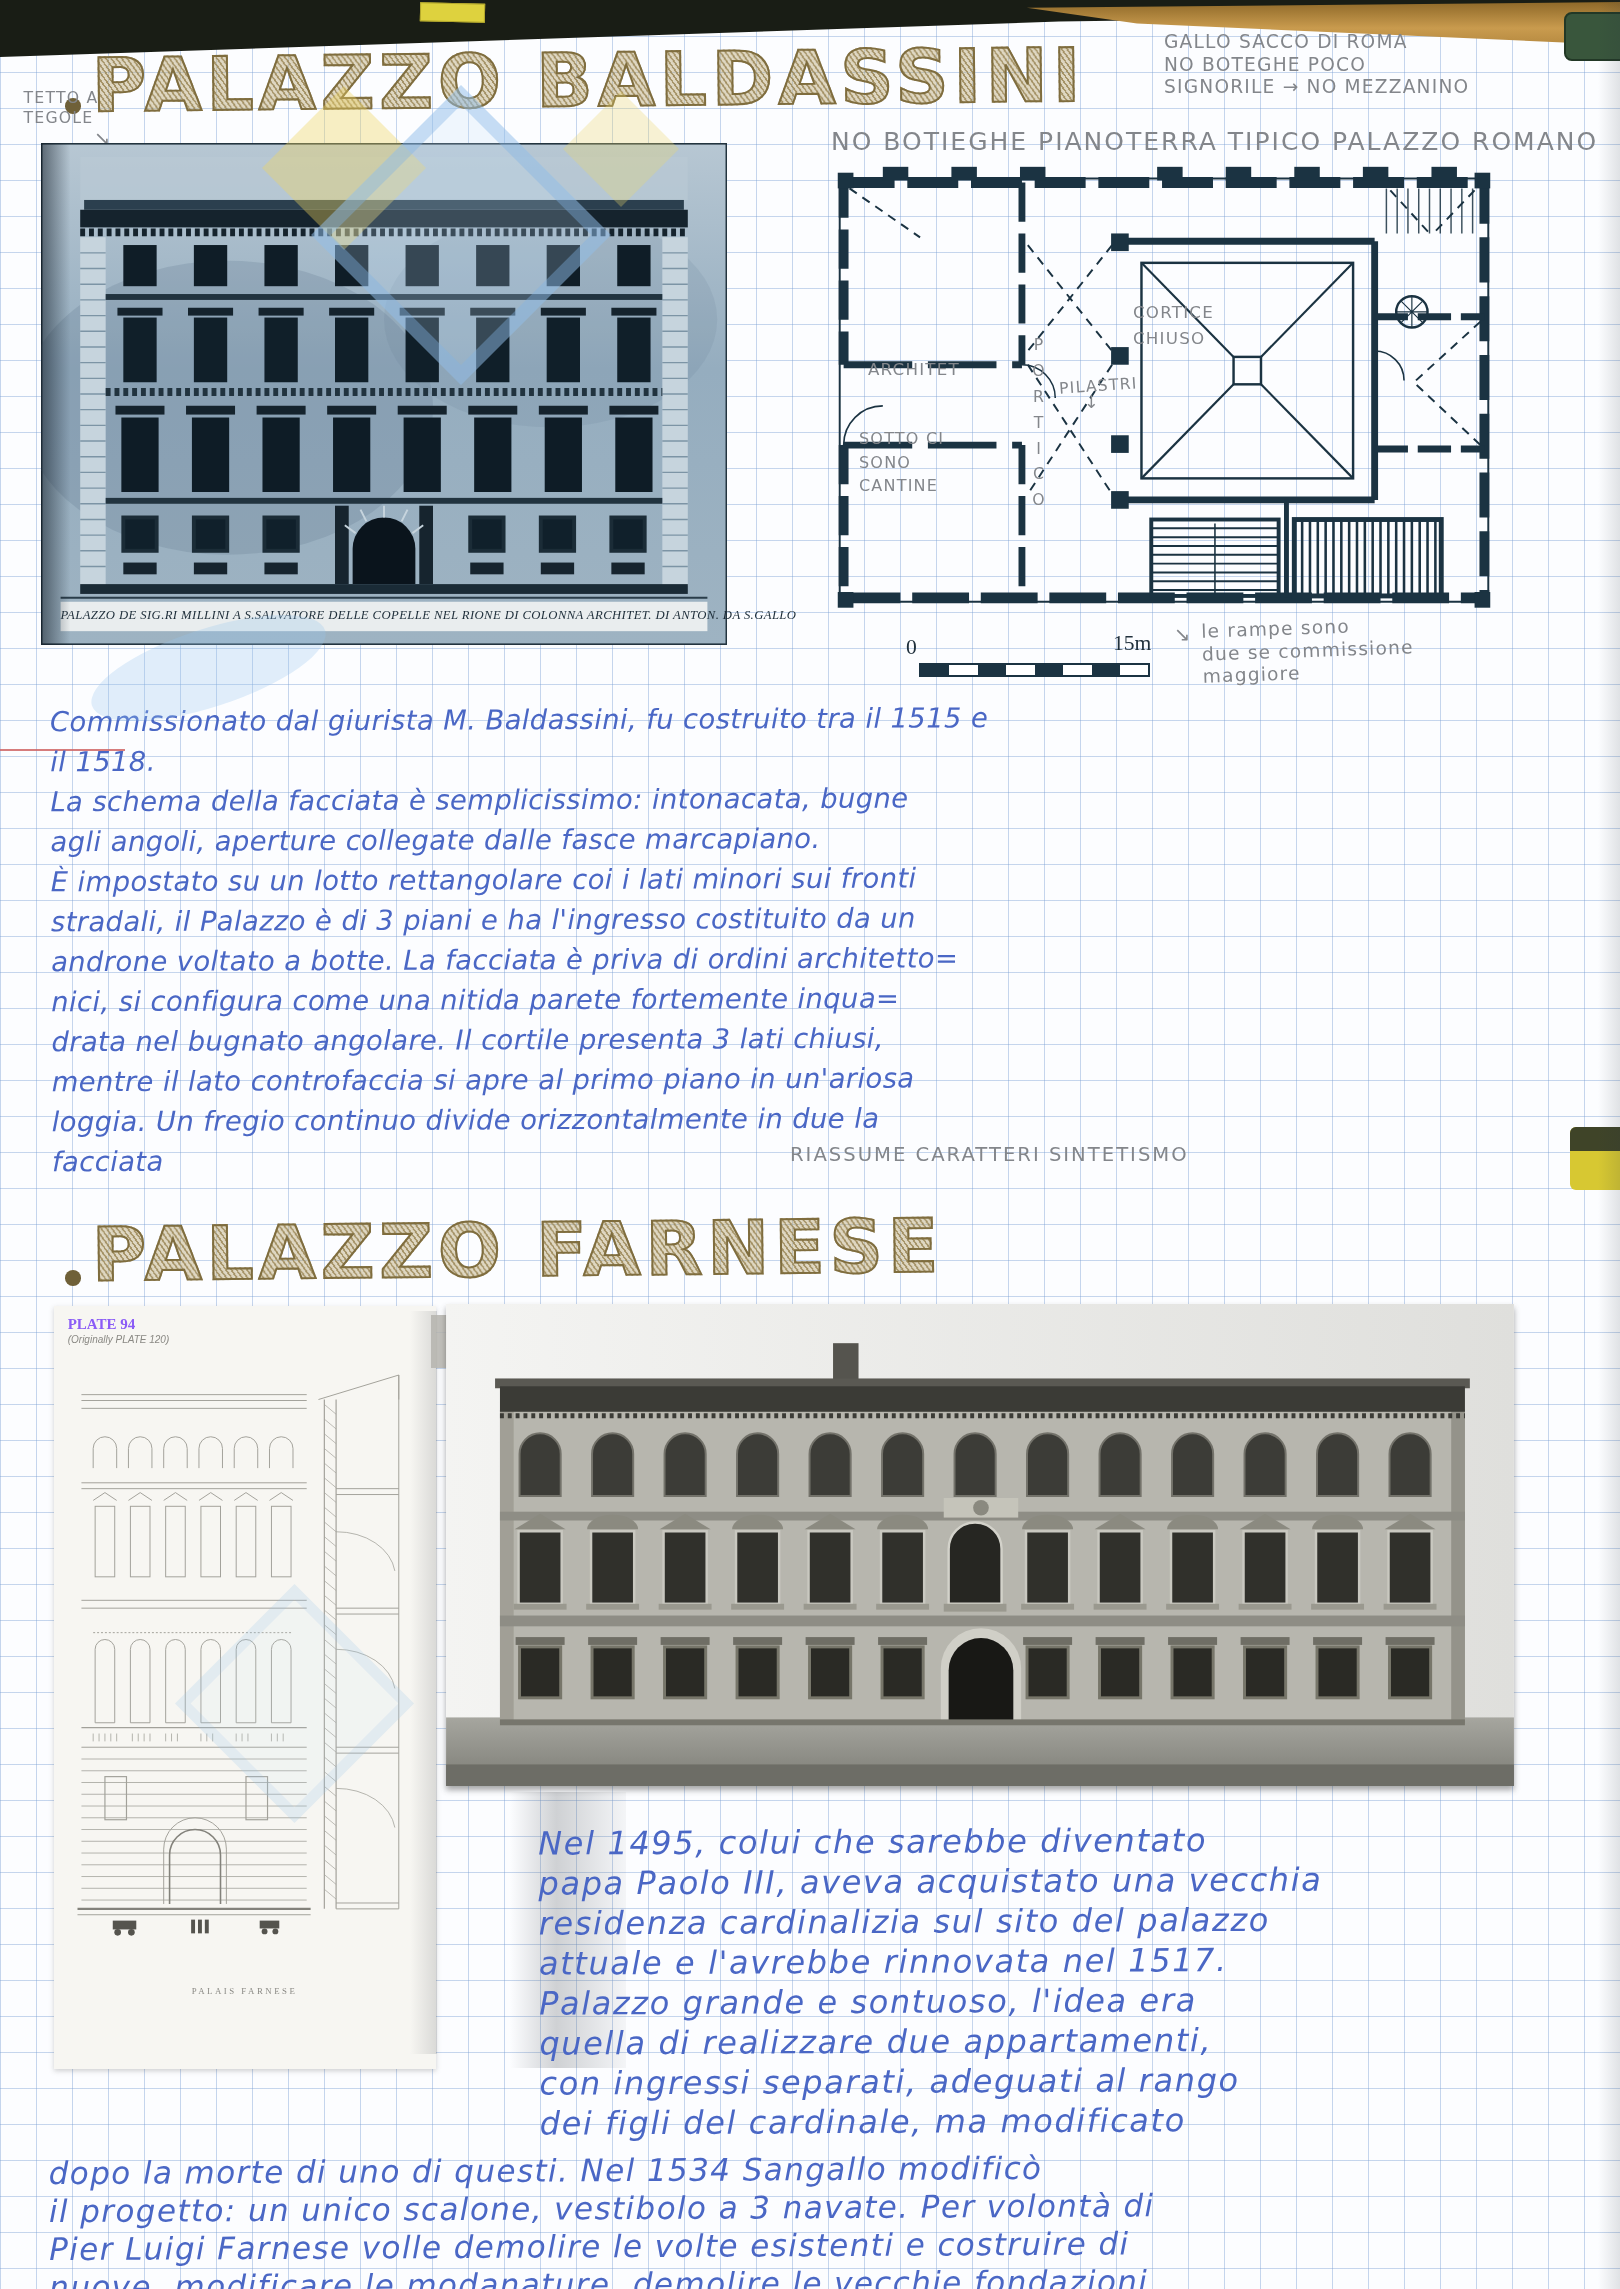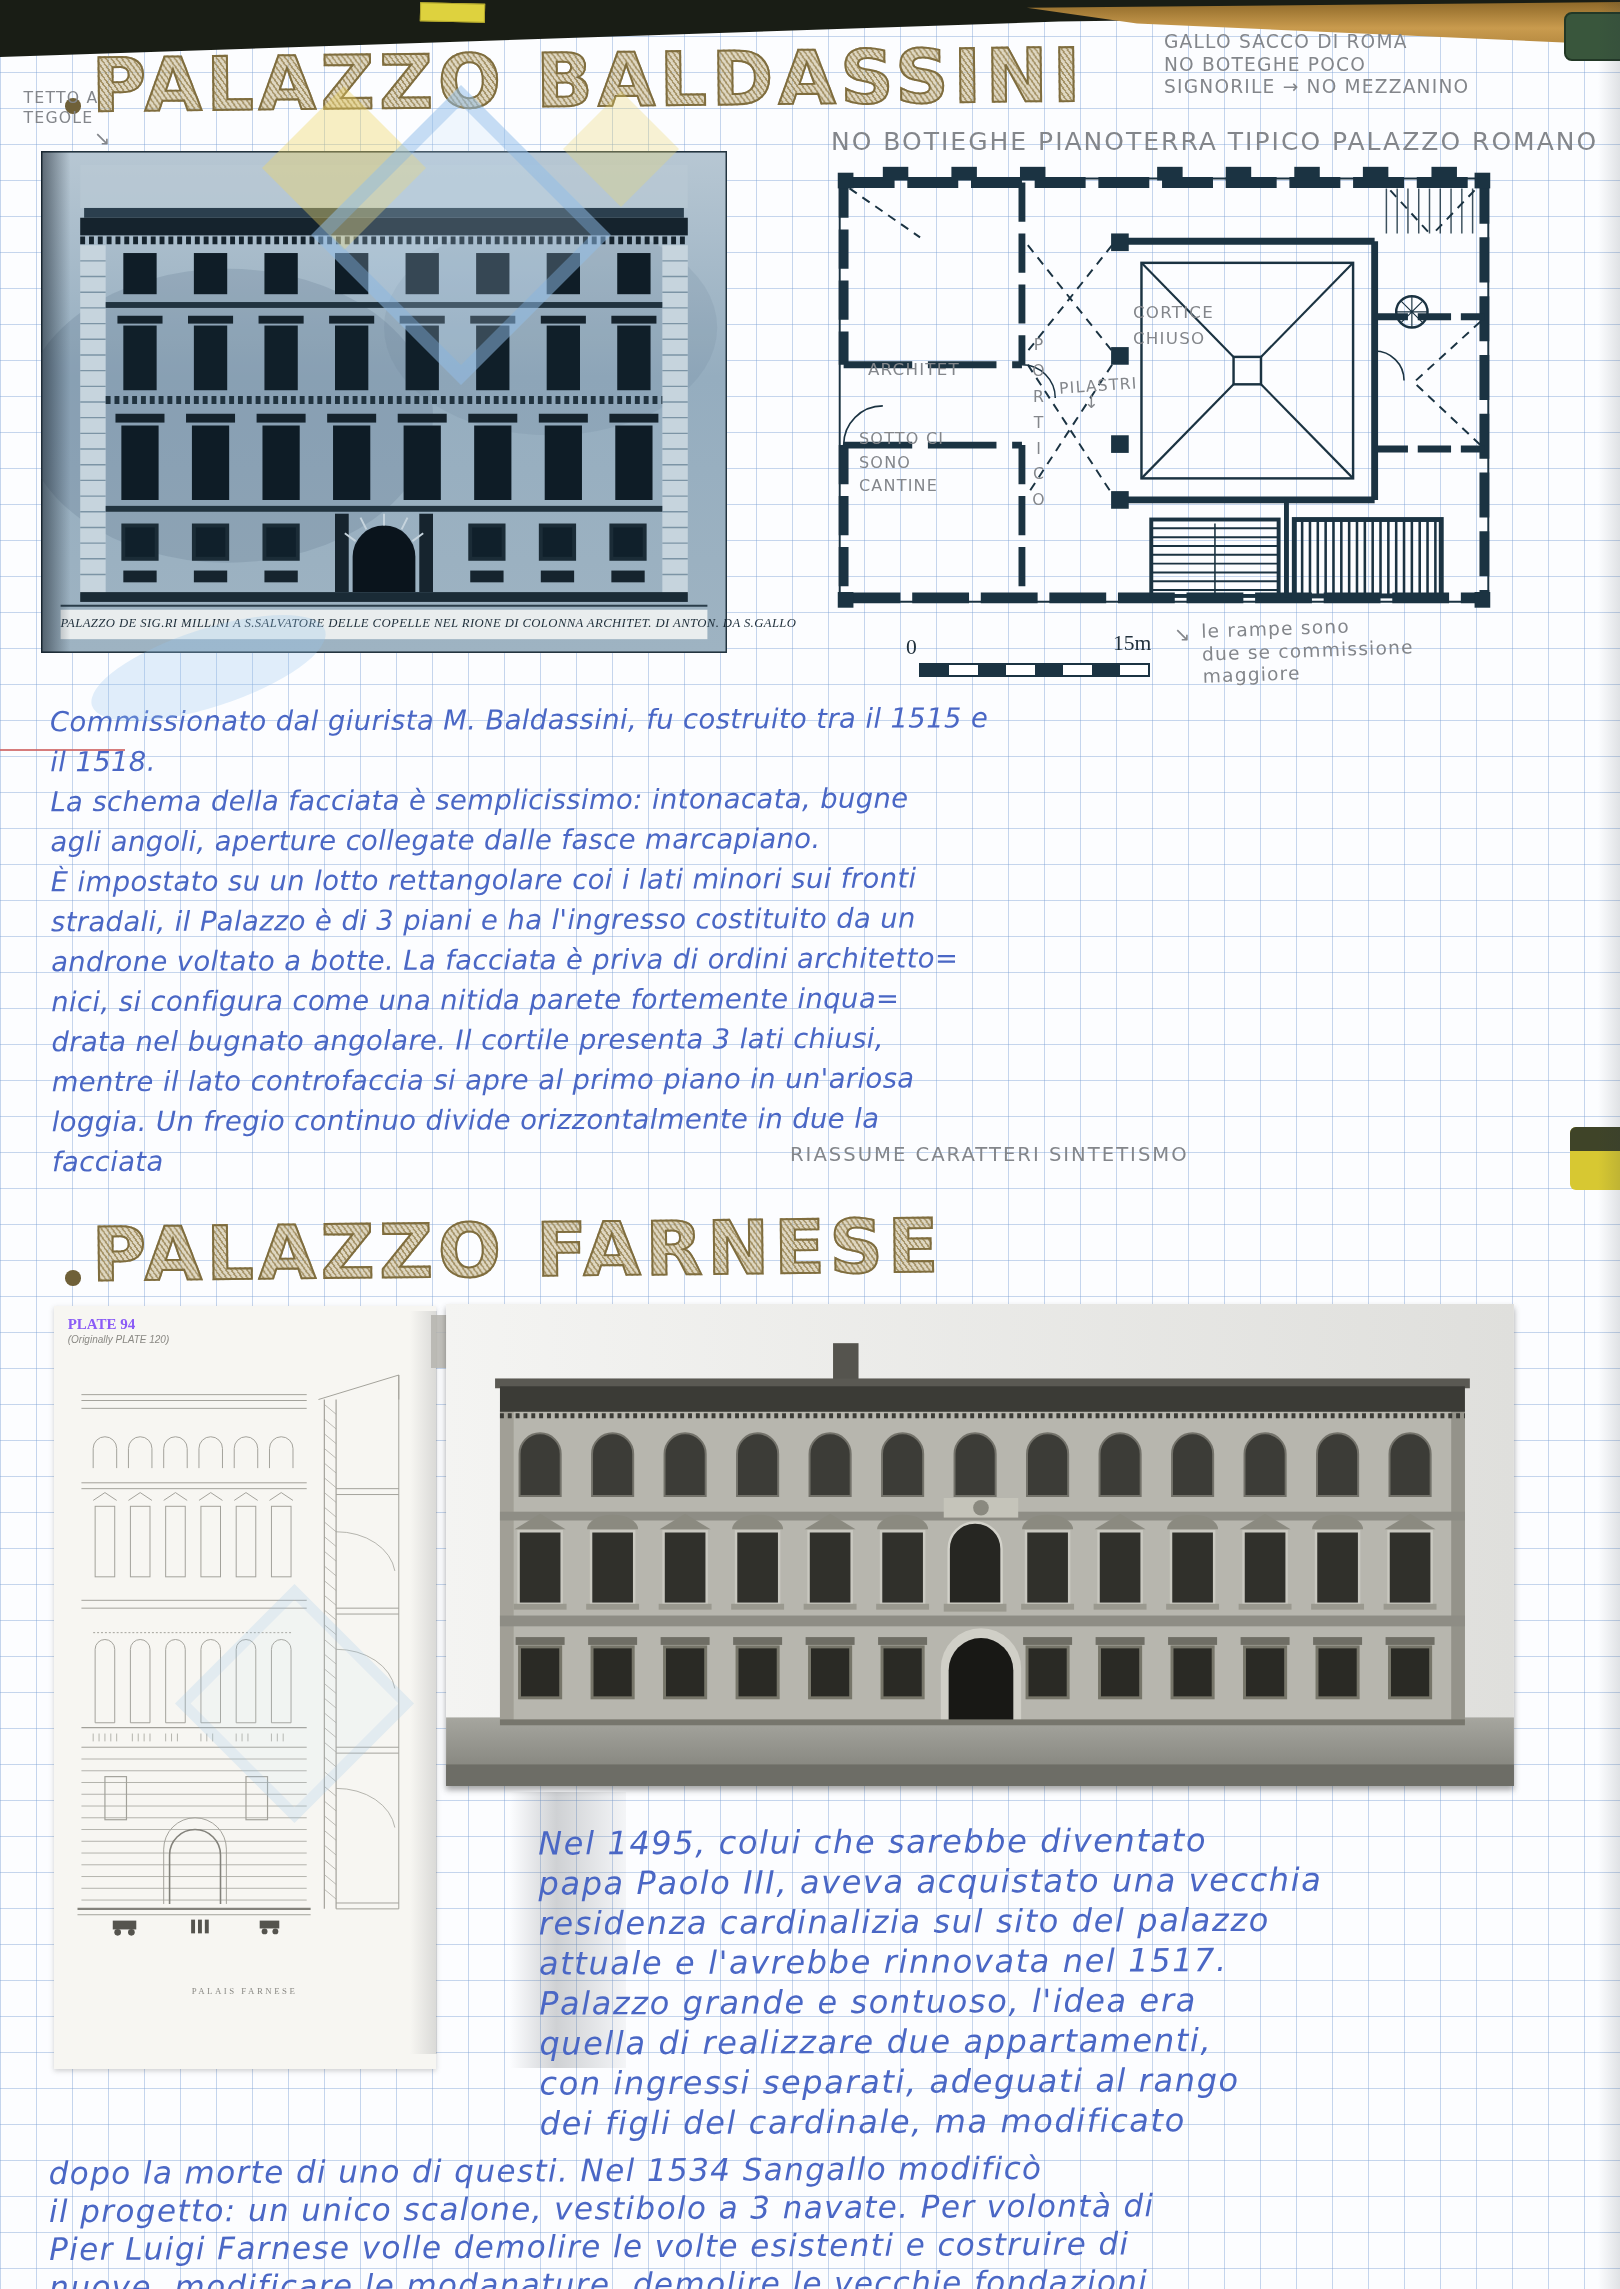--- a/index.html
+++ b/index.html
@@ -92,21 +92,21 @@
     <div>NO BOTEGHE POCO</div>
     <div>SIGNORILE → NO MEZZANINO</div>
   </div>
 
 <div class="abs pencil" style="left:23.5px;top:88px;font-size:15.7px;line-height:19.6px;">
     <div>TETTO A</div>
     <div>TEGOLE</div>
   </div>
 <div class="abs pencil" style="left:94px;top:127px;font-size:19.6px;">↘</div>
 
-<div class="abs" style="left:41px;top:151px;width:793px;height:502px;">
+<div class="abs" style="left:41px;top:143px;width:793px;height:502px;">
   <svg width="686" height="502" viewBox="0 0 700 512">
     <defs>
       <linearGradient id="engWall" x1="0" y1="0" x2="0" y2="1">
         <stop offset="0" stop-color="#b7c7d3"></stop>
           <stop offset=".45" stop-color="#95adbf"></stop>
           <stop offset="1" stop-color="#9eb3c2"></stop>
       </linearGradient>
       <linearGradient id="engShadow" x1="0" y1="0" x2="1" y2="0">
         <stop offset="0" stop-color="rgba(15,25,35,.55)"></stop>
           <stop offset="1" stop-color="rgba(15,25,35,0)"></stop>

